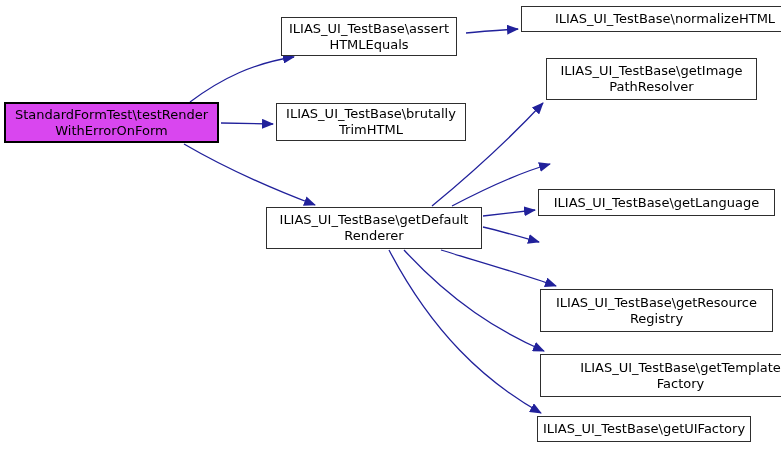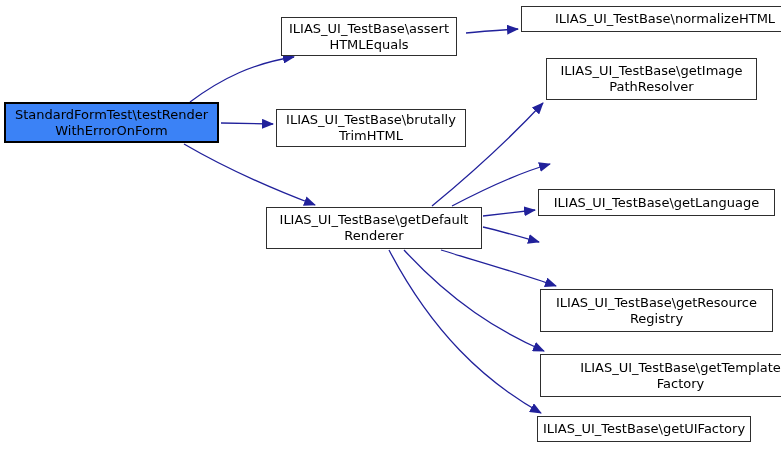--- a/index.html
+++ b/index.html
@@ -21,21 +21,21 @@
     align-items:center;
     justify-content:center;
     text-align:center;
     font-size:13px;
     line-height:16px;
     color:#000000;
     white-space:nowrap;
     cursor:pointer;
   }
   .node.start {
-    background:#3b82f6;
+    background:#d946ef;
     border:2px solid #000000;
     cursor:default;
   }
   .node span { display:block; }
 </style>
 </head>
 <body>
 
 <div id="canvas">
 
@@ -63,21 +63,21 @@
   <div class="node start" style="left:4px; top:102px; width:215px; height:41px">
     <span>StandardFormTest\testRender</span>
     <span>WithErrorOnForm</span>
   </div>
 
   <div class="node" style="left:281px; top:17px; width:176px; height:39px">
     <span>ILIAS_UI_TestBase\assert</span>
     <span>HTMLEquals</span>
   </div>
 
-  <div class="node" style="left:276px; top:109px; width:190px; height:38px">
+  <div class="node" style="left:276px; top:103px; width:190px; height:38px">
     <span>ILIAS_UI_TestBase\brutally</span>
     <span>TrimHTML</span>
   </div>
 
   <div class="node" style="left:266px; top:207px; width:216px; height:42px">
     <span>ILIAS_UI_TestBase\getDefault</span>
     <span>Renderer</span>
   </div>
 
   <div class="node" style="left:521px; top:6px; width:288px; height:26px">

